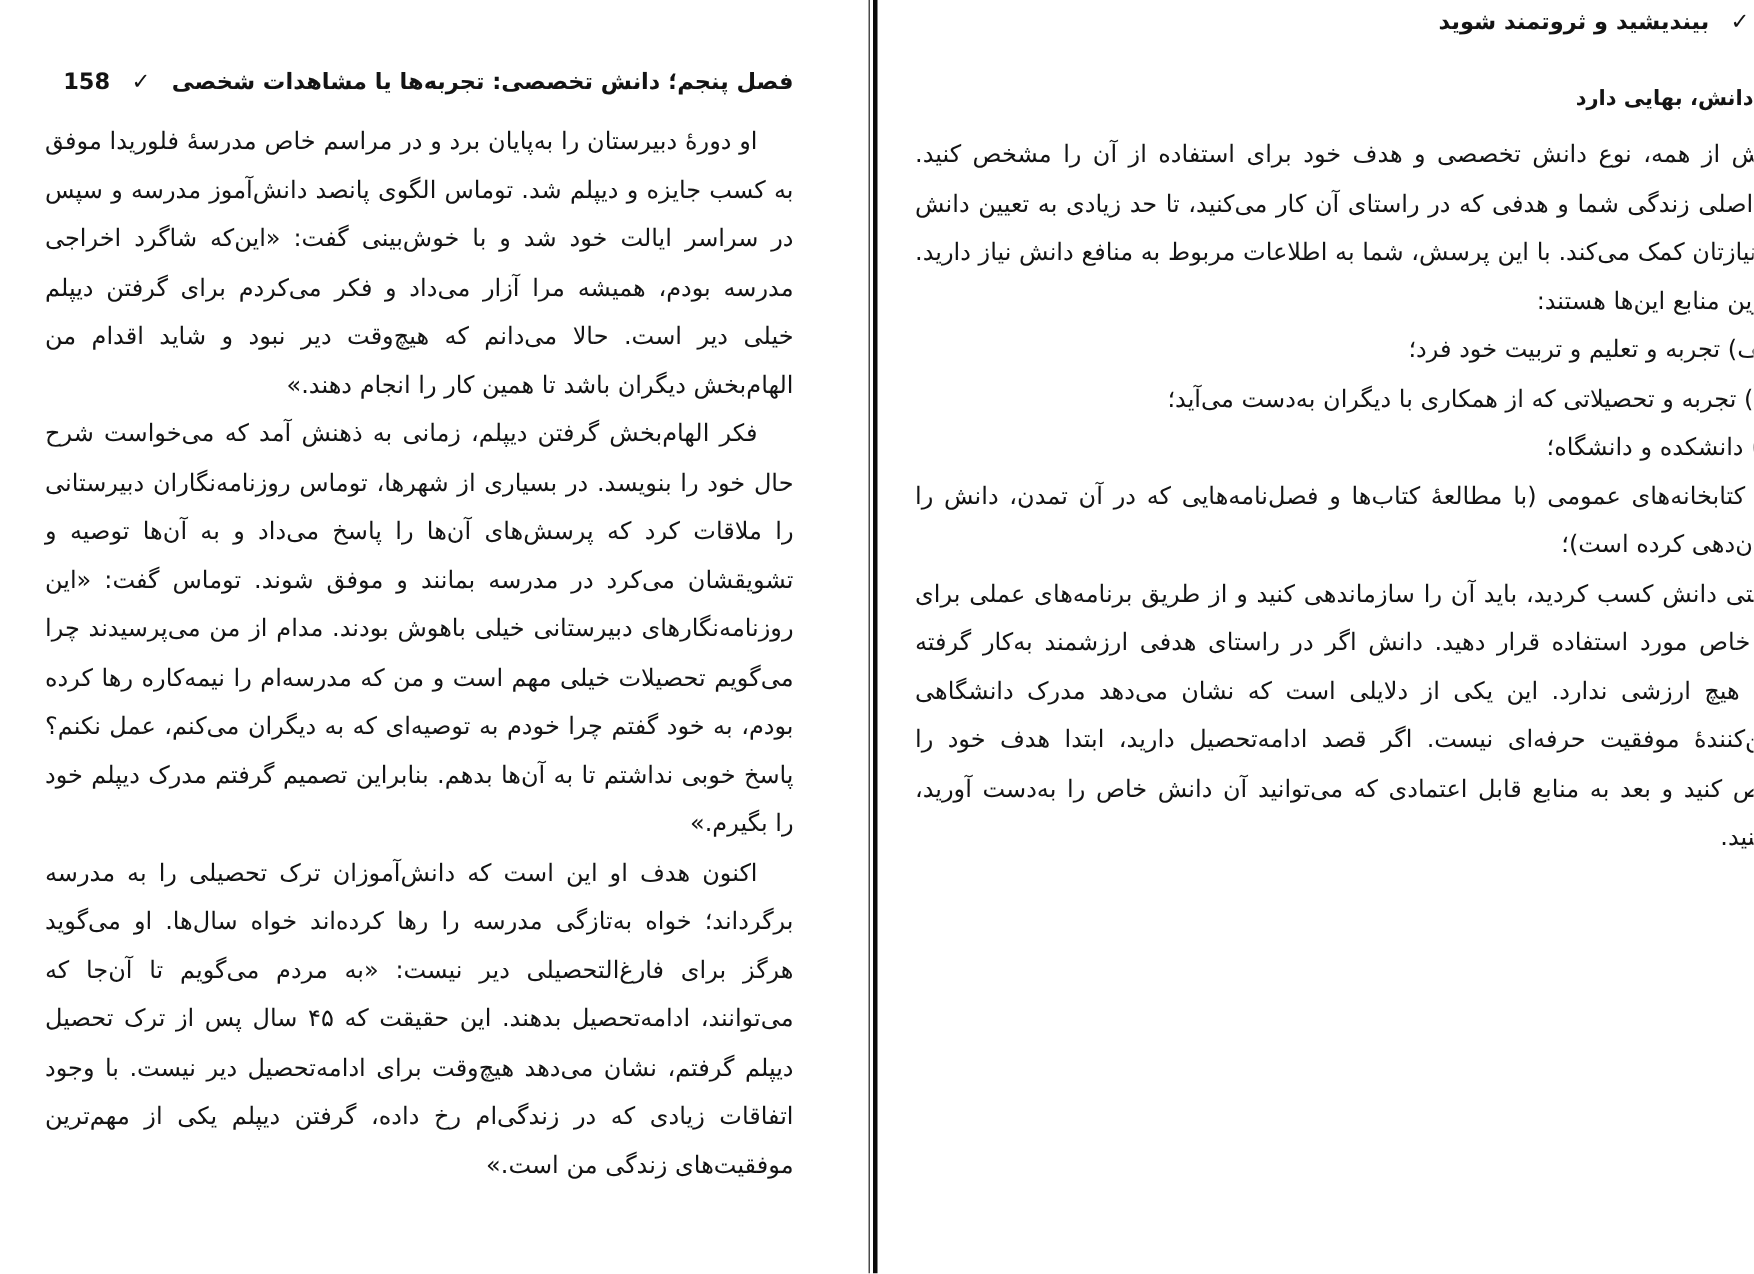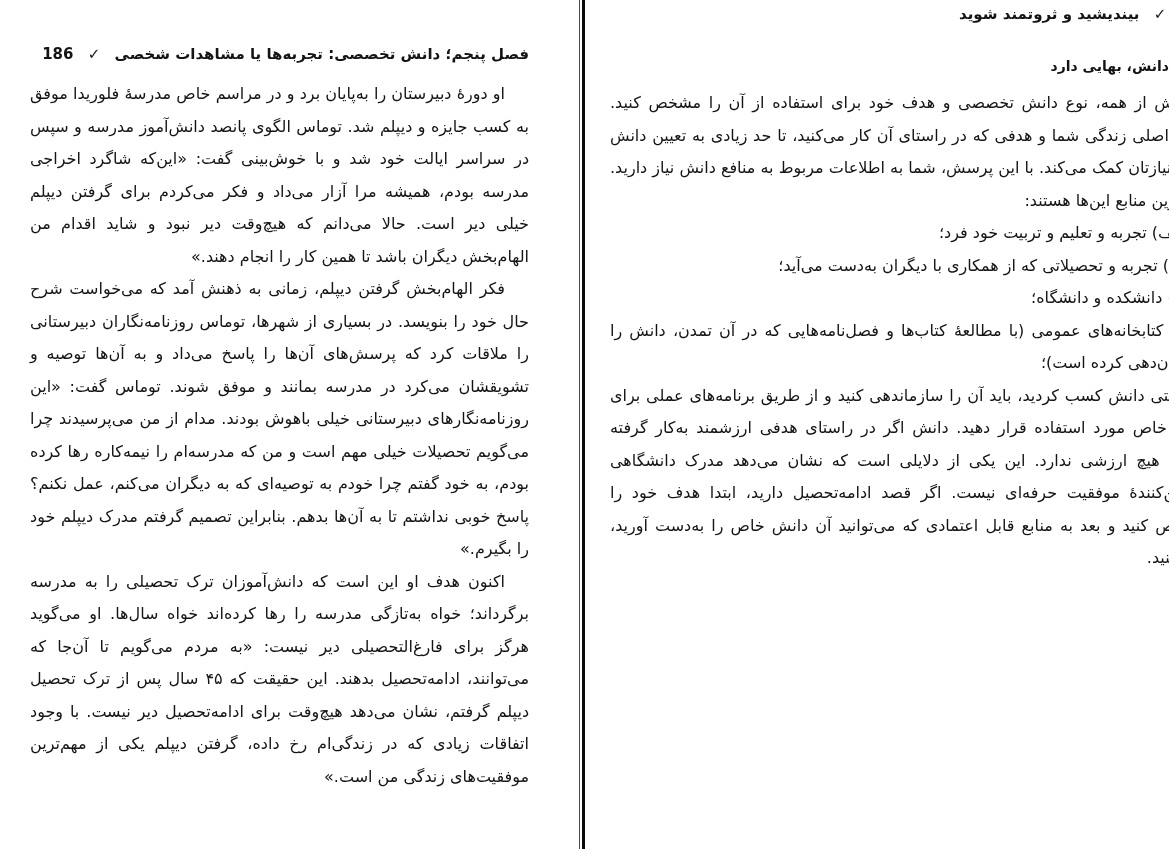--- a/index.html
+++ b/index.html
@@ -94,21 +94,21 @@
 </style>
 </head>
 <body>
 
 <div class="spread">
 
   <div class="page page-left">
     <div class="running-header">
       <span>فصل پنجم؛ دانش تخصصی: تجربه‌ها یا مشاهدات شخصی</span>
       <span class="check">✓</span>
-      <span>186</span>
+      <span>158</span>
     </div>
     <p class="body-par">او دورهٔ دبیرستان را به‌پایان برد و در مراسم خاص مدرسهٔ فلوریدا موفق به کسب جایزه و دیپلم شد. توماس الگوی پانصد دانش‌آموز مدرسه و سپس در سراسر ایالت خود شد و با خوش‌بینی گفت: «این‌که شاگرد اخراجی مدرسه بودم، همیشه مرا آزار می‌داد و فکر می‌کردم برای گرفتن دیپلم خیلی دیر است. حالا می‌دانم که هیچ‌وقت دیر نبود و شاید اقدام من الهام‌بخش دیگران باشد تا همین کار را انجام دهند.»</p>
     <p class="body-par">فکر الهام‌بخش گرفتن دیپلم، زمانی به ذهنش آمد که می‌خواست شرح حال خود را بنویسد. در بسیاری از شهرها، توماس روزنامه‌نگاران دبیرستانی را ملاقات کرد که پرسش‌های آن‌ها را پاسخ می‌داد و به آن‌ها توصیه و تشویقشان می‌کرد در مدرسه بمانند و موفق شوند. توماس گفت: «این روزنامه‌نگارهای دبیرستانی خیلی باهوش بودند. مدام از من می‌پرسیدند چرا می‌گویم تحصیلات خیلی مهم است و من که مدرسه‌ام را نیمه‌کاره رها کرده بودم، به خود گفتم چرا خودم به توصیه‌ای که به دیگران می‌کنم، عمل نکنم؟ پاسخ خوبی نداشتم تا به آن‌ها بدهم. بنابراین تصمیم گرفتم مدرک دیپلم خود را بگیرم.»</p>
     <p class="body-par">اکنون هدف او این است که دانش‌آموزان ترک تحصیلی را به مدرسه برگرداند؛ خواه به‌تازگی مدرسه را رها کرده‌اند خواه سال‌ها. او می‌گوید هرگز برای فارغ‌التحصیلی دیر نیست: «به مردم می‌گویم تا آن‌جا که می‌توانند، ادامه‌تحصیل بدهند. این حقیقت که ۴۵ سال پس از ترک تحصیل دیپلم گرفتم، نشان می‌دهد هیچ‌وقت برای ادامه‌تحصیل دیر نیست. با وجود اتفاقات زیادی که در زندگی‌ام رخ داده، گرفتن دیپلم یکی از مهم‌ترین موفقیت‌های زندگی من است.»</p>
   </div>
 
   <div class="spine"></div>
 
   <div class="page page-right">
     <div class="running-header">

